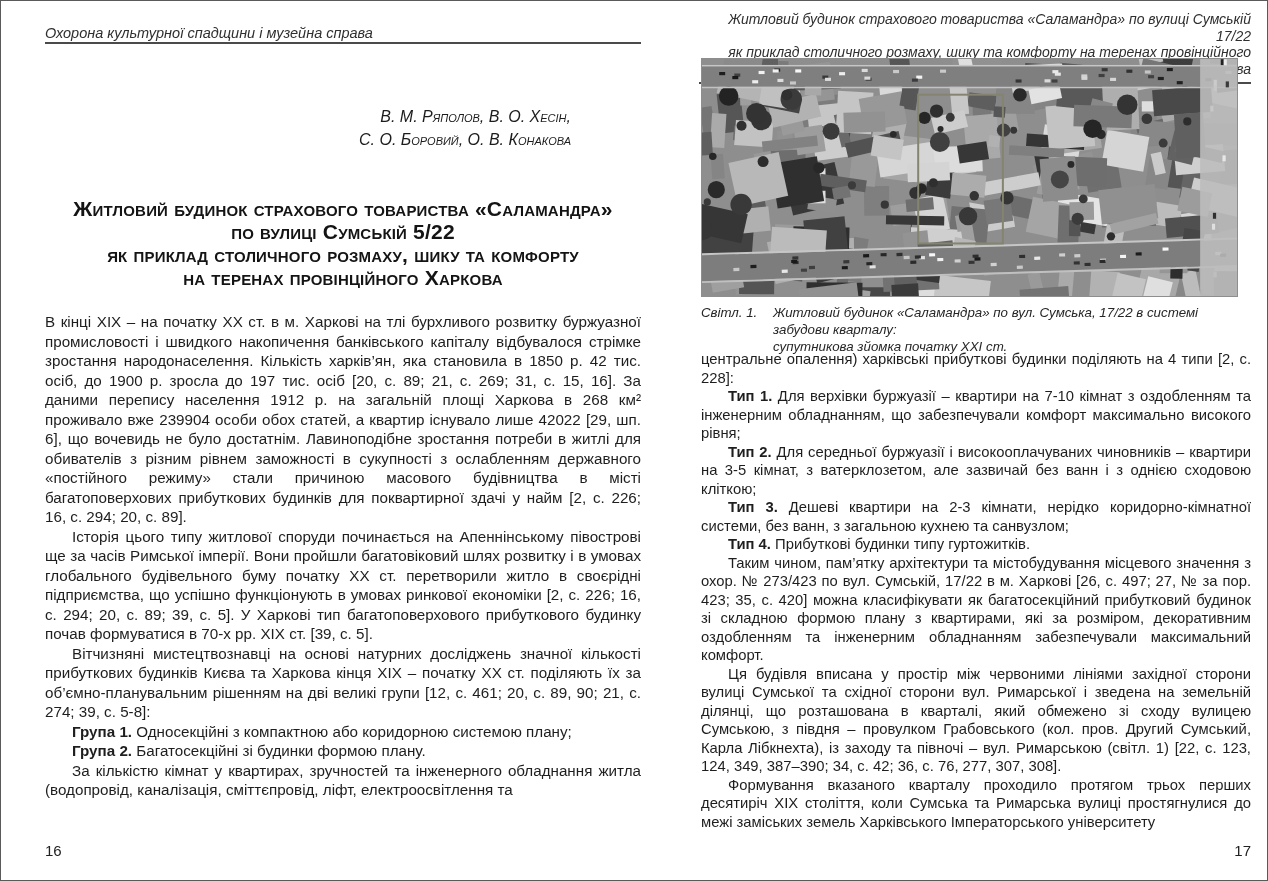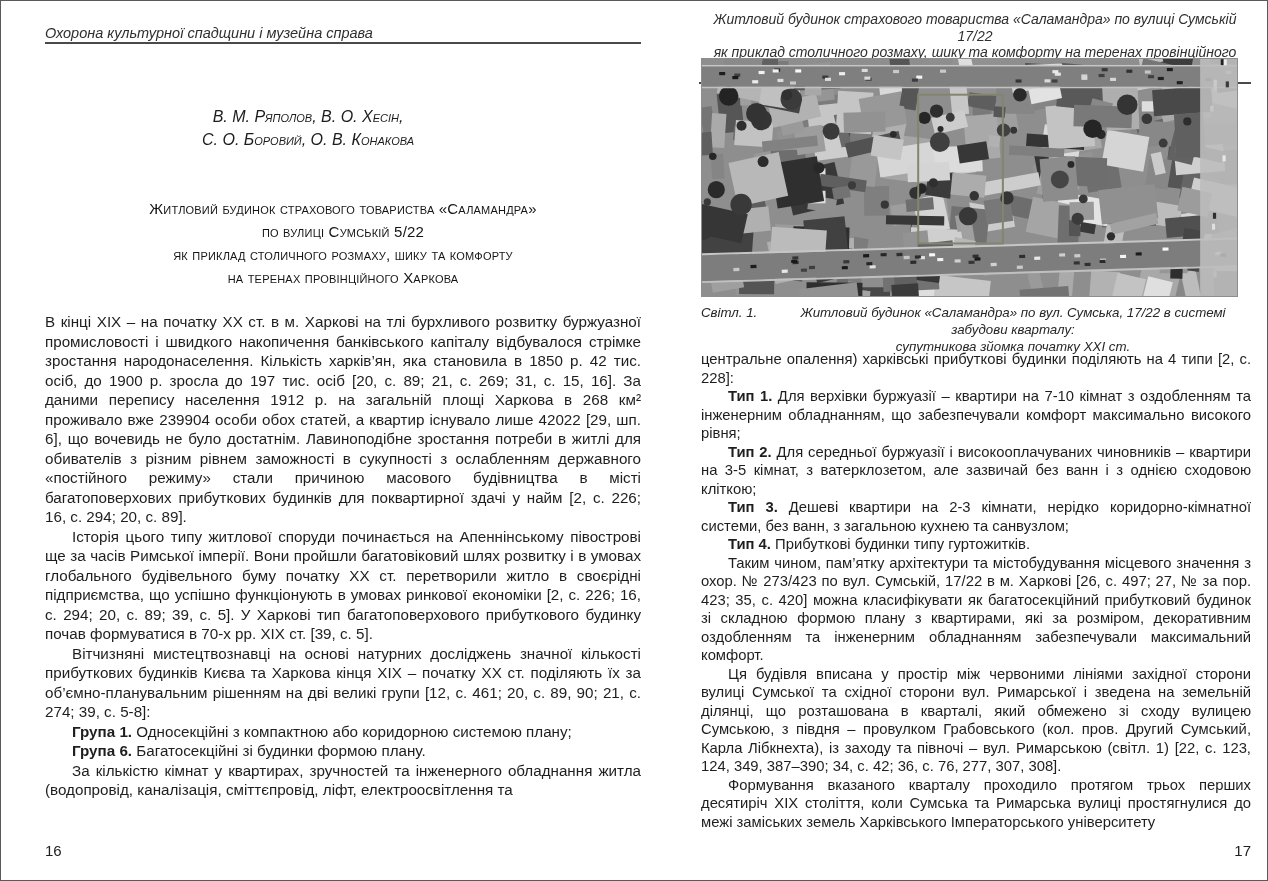--- a/index.html
+++ b/index.html
@@ -11,21 +11,21 @@
   .hdr-left{left:44px;top:24px;width:596px;font-size:14.5px;padding-bottom:1px;}
   .hdr-right{left:698px;top:10px;width:552px;font-size:14px;line-height:16.5px;text-align:right;padding-bottom:5px;}
 
   
   .authors{position:absolute;left:44px;top:104px;width:526px;text-align:right;
            font-weight:normal;font-style:italic;font-variant:small-caps;
            font-size:16px;line-height:23px;color:#1c1c1c;}
 
   
   .article-title{position:absolute;left:44px;top:196px;width:596px;text-align:center;
-           font-weight:normal;font-variant:small-caps;font-size:15px;line-height:23px;
+           font-weight:bold;font-variant:small-caps;font-size:21px;line-height:23px;
            color:#141414;letter-spacing:.2px;}
 
   
   .body-col{position:absolute;text-align:justify;color:#1e1e1e;hyphens:none;overflow:hidden;}
   .col-left{left:44px;top:311px;width:596px;font-size:15.2px;line-height:19.5px;max-height:528px;}
   .col-right{left:700px;top:349px;width:550px;font-size:14.8px;line-height:18.5px;max-height:487px;}
   .para{margin:0;}
   .para.indent{text-indent:27px;}
   .b{font-weight:bold;}
   .i{}
@@ -36,21 +36,21 @@
   .photo-frame svg{display:block;width:535px;height:237px;}
   .figure-caption{position:absolute;left:700px;top:303px;width:552px;display:flex;
            font-size:13.3px;font-style:italic;line-height:17px;color:#262626;}
   .caption-label{flex:none;width:72px;}
   .caption-text{flex:1;}
 
   
   .page-num{position:absolute;top:841px;font-size:15px;color:#222;}
   .pn-left{left:44px;}
   .pn-right{left:700px;width:550px;text-align:right;}
-  .t-line{display:block;text-align:center;}
+  .t-line{display:block;}
 </style>
 </head>
 <body>
 
 <div class="sheet">
 
   <div class="hdr hdr-left">
     <span>Охорона культурної спадщини і музейна справа</span>
   </div>
 
@@ -64,21 +64,21 @@
       <div class="t-line">по вулиці Сумській 5/22</div>
       <div class="t-line">як приклад столичного розмаху, шику та комфорту</div>
       <div class="t-line">на теренах провінційного Харкова</div>
     </div>
 
   <div class="body-col col-left">
       <p class="para"><span>В кінці XIX – на початку XX ст. в м. Харкові на тлі бурхливого розвитку буржуазної промисловості і швидкого накопичення банківського капіталу відбувалося стрімке зростання народонаселення. Кількість харків’ян, яка становила в 1850 р. 42 тис. осіб, до 1900 р. зросла до 197 тис. осіб [20, с. 89; 21, с. 269; 31, с. 15, 16]. За даними перепису населення 1912 р. на загальній площі Харкова в 268 км² проживало вже 239904 особи обох статей, а квартир існувало лише 42022 [29, шп. 6], що вочевидь не було достатнім. Лавиноподібне зростання потреби в житлі для обивателів з різним рівнем заможності в сукупності з ослабленням державного «постійного режиму» стали причиною масового будівництва в місті багатоповерхових прибуткових будинків для поквартирної здачі у найм [2, с. 226; 16, с. 294; 20, с. 89].</span></p>
       <p class="para indent"><span>Історія цього типу житлової споруди починається на Апеннінському півострові ще за часів Римської імперії. Вони пройшли багатовіковий шлях розвитку і в умовах глобального будівельного буму початку XX ст. перетворили житло в своєрідні підприємства, що успішно функціонують в умовах ринкової економіки [2, с. 226; 16, с. 294; 20, с. 89; 39, с. 5]. У Харкові тип багатоповерхового прибуткового будинку почав формуватися в 70-х рр. XIX ст. [39, с. 5].</span></p>
       <p class="para indent"><span>Вітчизняні мистецтвознавці на основі натурних досліджень значної кількості прибуткових будинків Києва та Харкова кінця XIX – початку XX ст. поділяють їх за об’ємно-планувальним рішенням на дві великі групи [12, с. 461; 20, с. 89, 90; 21, с. 274; 39, с. 5-8]:</span></p>
       <p class="para indent"><span class="b">Група 1.</span><span> Односекційні з компактною або коридорною системою плану;</span></p>
-      <p class="para indent"><span class="b">Група 6.</span><span> Багатосекційні зі будинки формою плану.</span></p>
+      <p class="para indent"><span class="b">Група 2.</span><span> Багатосекційні зі будинки формою плану.</span></p>
       <p class="para indent"><span>За кількістю кімнат у квартирах, зручностей та інженерного обладнання житла (водопровід, каналізація, сміттєпровід, ліфт, електроосвітлення та</span></p>
     </div>
 
   <div class="page-num pn-left">16</div>
 
   <div class="hdr hdr-right">
       <div class="t-line">Житловий будинок страхового товариства «Саламандра» по вулиці Сумській 17/22</div>
       <div class="t-line">як приклад столичного розмаху, шику та комфорту на теренах провінційного Харкова</div>
     </div>
 

